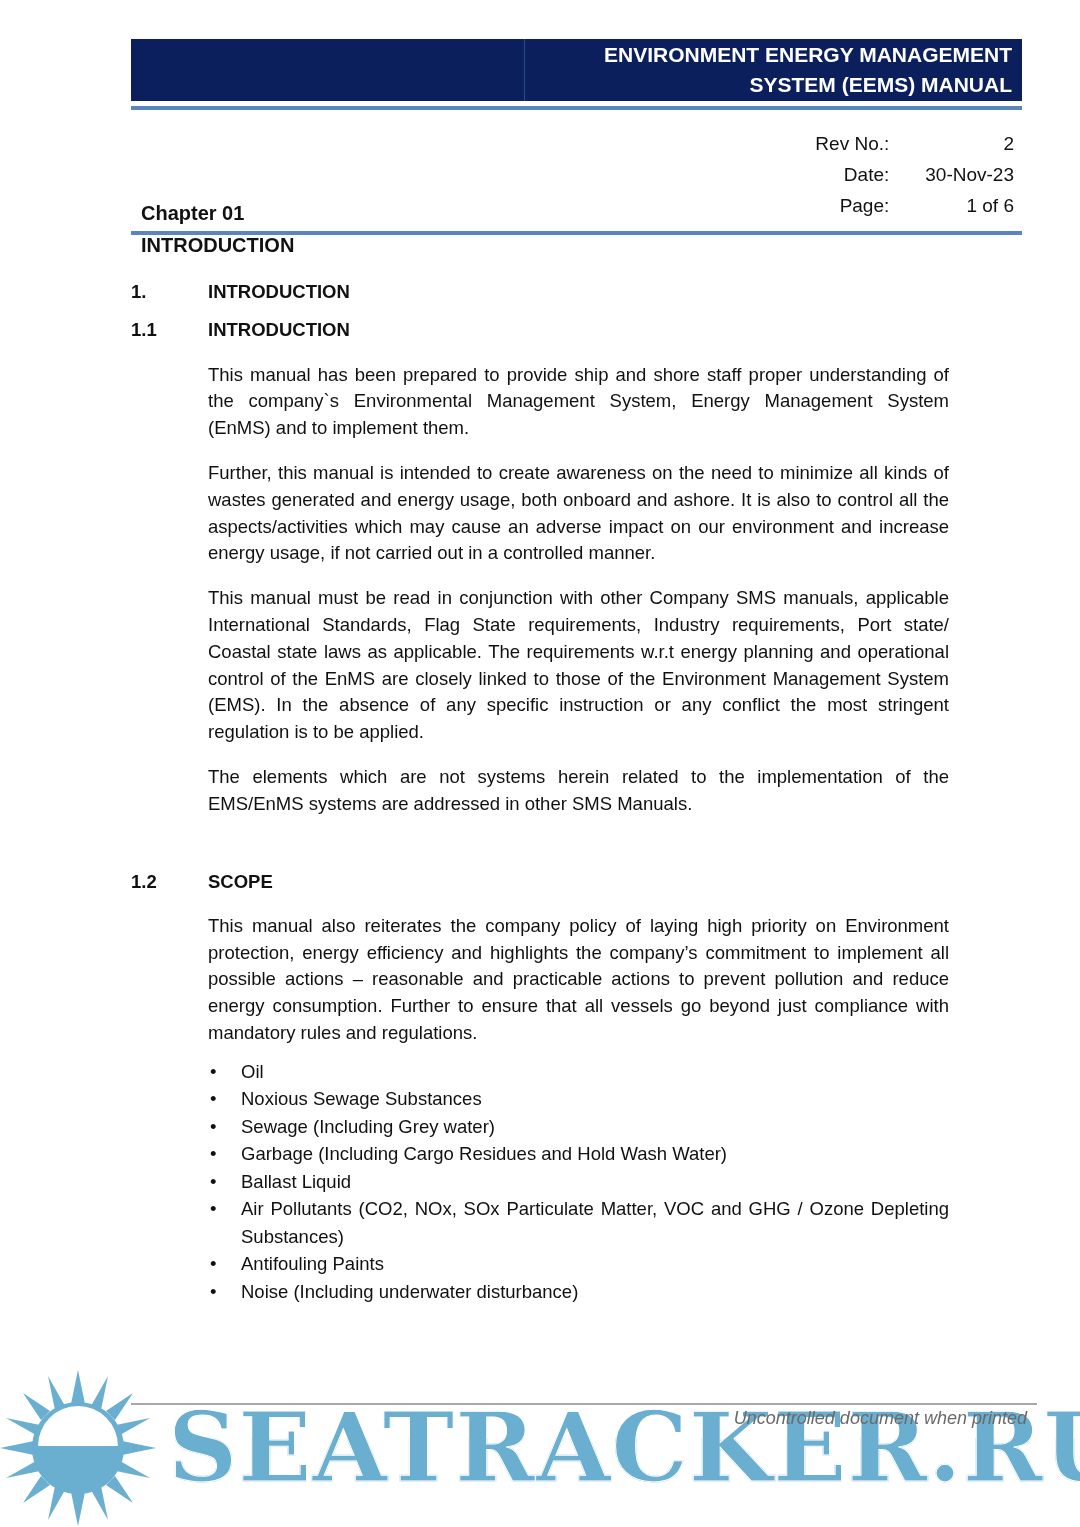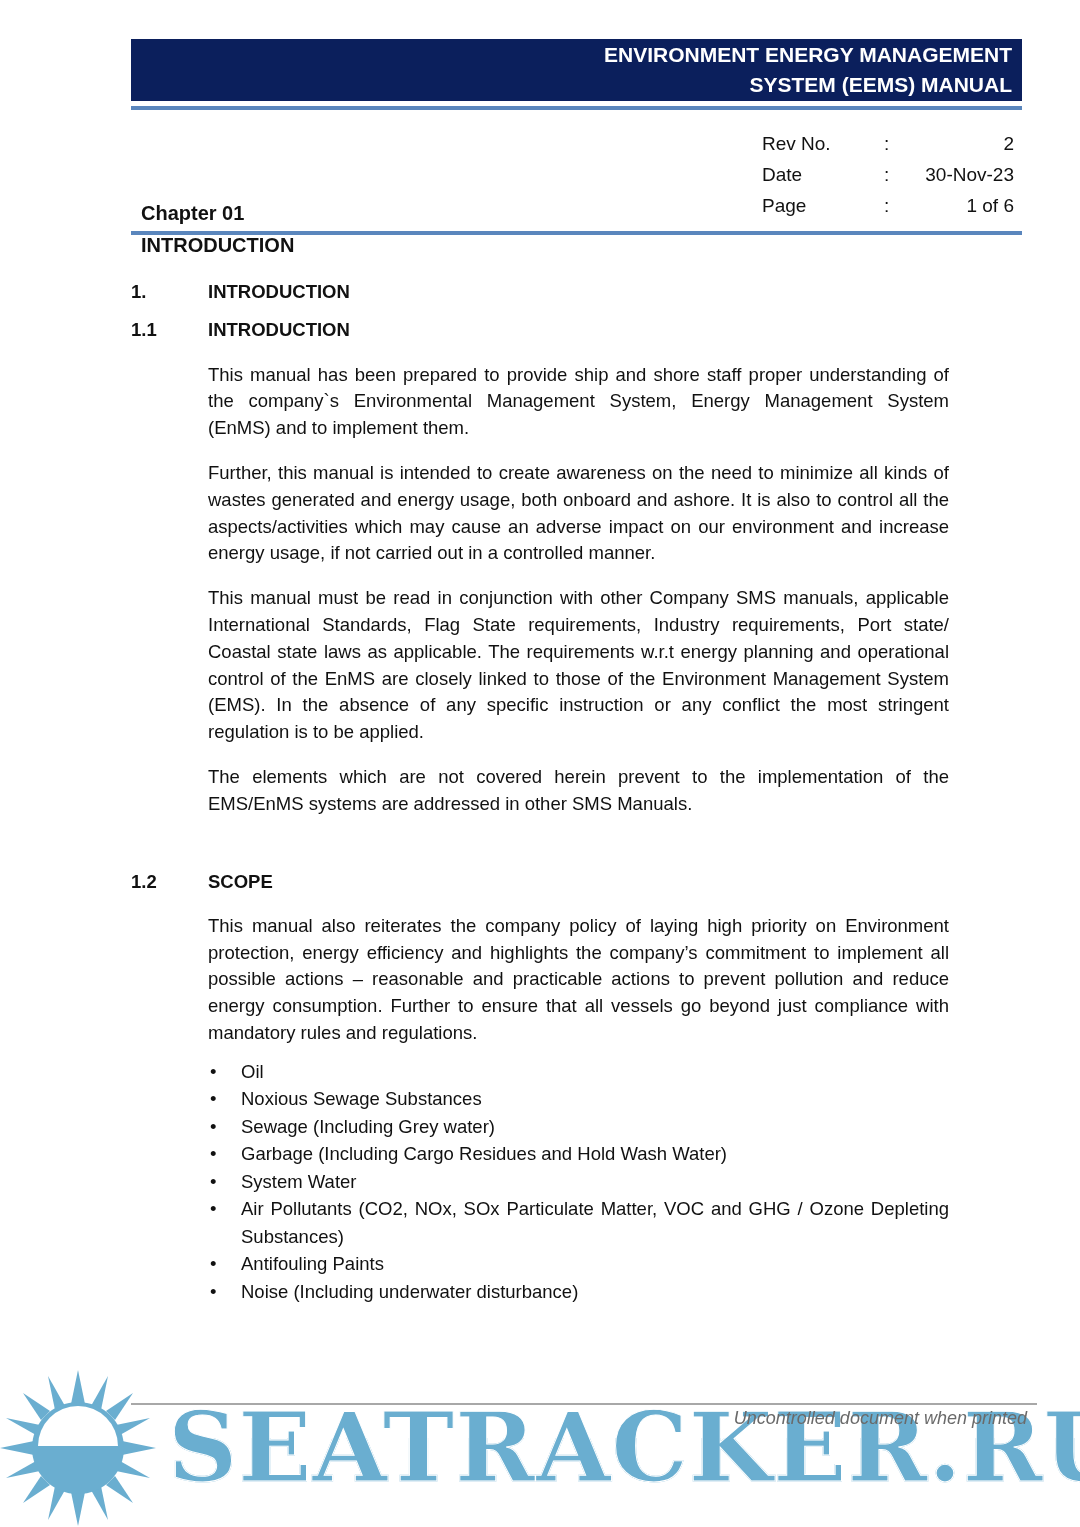--- a/index.html
+++ b/index.html
@@ -16,21 +16,20 @@
       color: #111;
     }
     .header-band {
       position: absolute;
       left: 131px;
       top: 39px;
       width: 891px;
       height: 62px;
       background: #0b1f5c;
       display: flex;
-      flex-direction: column;
     }
     .header-band .left-cell {
       width: 393px;
       border-right: 1px solid #2c4a86;
     }
     .header-band .right-cell {
       flex: 1;
       text-align: right;
       color: #ffffff;
       font-weight: bold;
@@ -62,21 +61,21 @@
       position: absolute;
       left: 762px;
       top: 128px;
       width: 252px;
       font-size: 19px;
       line-height: 31px;
     }
     .meta-row {
       display: flex;
     }
-    .meta-row .lbl { width: 122px; }
+    .meta-row .lbl { width: 122px; text-align: right; }
     .meta-row .sep { width: 20px; }
     .meta-row .val { flex: 1; text-align: right; }
 
     .content {
       position: absolute;
       left: 131px;
       top: 279px;
       width: 818px;
       font-size: 18.5px;
     }
@@ -196,36 +195,36 @@
     <span>INTRODUCTION</span>
   </div>
 
   <div class="heading">
     <span class="num">1.1</span>
     <span>INTRODUCTION</span>
   </div>
   <p class="para">This manual has been prepared to provide ship and shore staff proper understanding of the company`s Environmental Management System, Energy Management System (EnMS) and to implement them.</p>
   <p class="para">Further, this manual is intended to create awareness on the need to minimize all kinds of wastes generated and energy usage, both onboard and ashore. It is also to control all the aspects/activities which may cause an adverse impact on our environment and increase energy usage, if not carried out in a controlled manner.</p>
   <p class="para">This manual must be read in conjunction with other Company SMS manuals, applicable International Standards, Flag State requirements, Industry requirements, Port state/ Coastal state laws as applicable. The requirements w.r.t energy planning and operational control of the EnMS are closely linked to those of the Environment Management System (EMS). In the absence of any specific instruction or any conflict the most stringent regulation is to be applied.</p>
-  <p class="para">The elements which are not covered herein prevent to the implementation of the EMS/EnMS systems are addressed in other SMS Manuals.</p>
+  <p class="para">The elements which are not systems herein related to the implementation of the EMS/EnMS systems are addressed in other SMS Manuals.</p>
 
   <div class="gap"></div>
 
   <div class="heading">
     <span class="num">1.2</span>
     <span>SCOPE</span>
   </div>
   <p class="para">This manual also reiterates the company policy of laying high priority on Environment protection, energy efficiency and highlights the company’s commitment to implement all possible actions – reasonable and practicable actions to prevent pollution and reduce energy consumption. Further to ensure that all vessels go beyond just compliance with mandatory rules and regulations.</p>
 
   <ul class="bullets">
     <li><span class="dot">•</span><span>Oil</span></li>
     <li><span class="dot">•</span><span>Noxious Sewage Substances</span></li>
     <li><span class="dot">•</span><span>Sewage (Including Grey water)</span></li>
     <li><span class="dot">•</span><span>Garbage (Including Cargo Residues and Hold Wash Water)</span></li>
-    <li><span class="dot">•</span><span>System Water</span></li>
+    <li><span class="dot">•</span><span>Ballast Liquid</span></li>
     <li><span class="dot">•</span><span>Air Pollutants (CO2, NOx, SOx Particulate Matter, VOC and GHG / Ozone Depleting Substances)</span></li>
     <li><span class="dot">•</span><span>Antifouling Paints</span></li>
     <li><span class="dot">•</span><span>Noise (Including underwater disturbance)</span></li>
   </ul>
 </div>
 
 <div class="footer-rule"></div>
 
 <svg class="watermark" viewBox="0 0 1080 159" xmlns="http://www.w3.org/2000/svg">
   <g transform="translate(78,80)" fill="#6aaed0">

